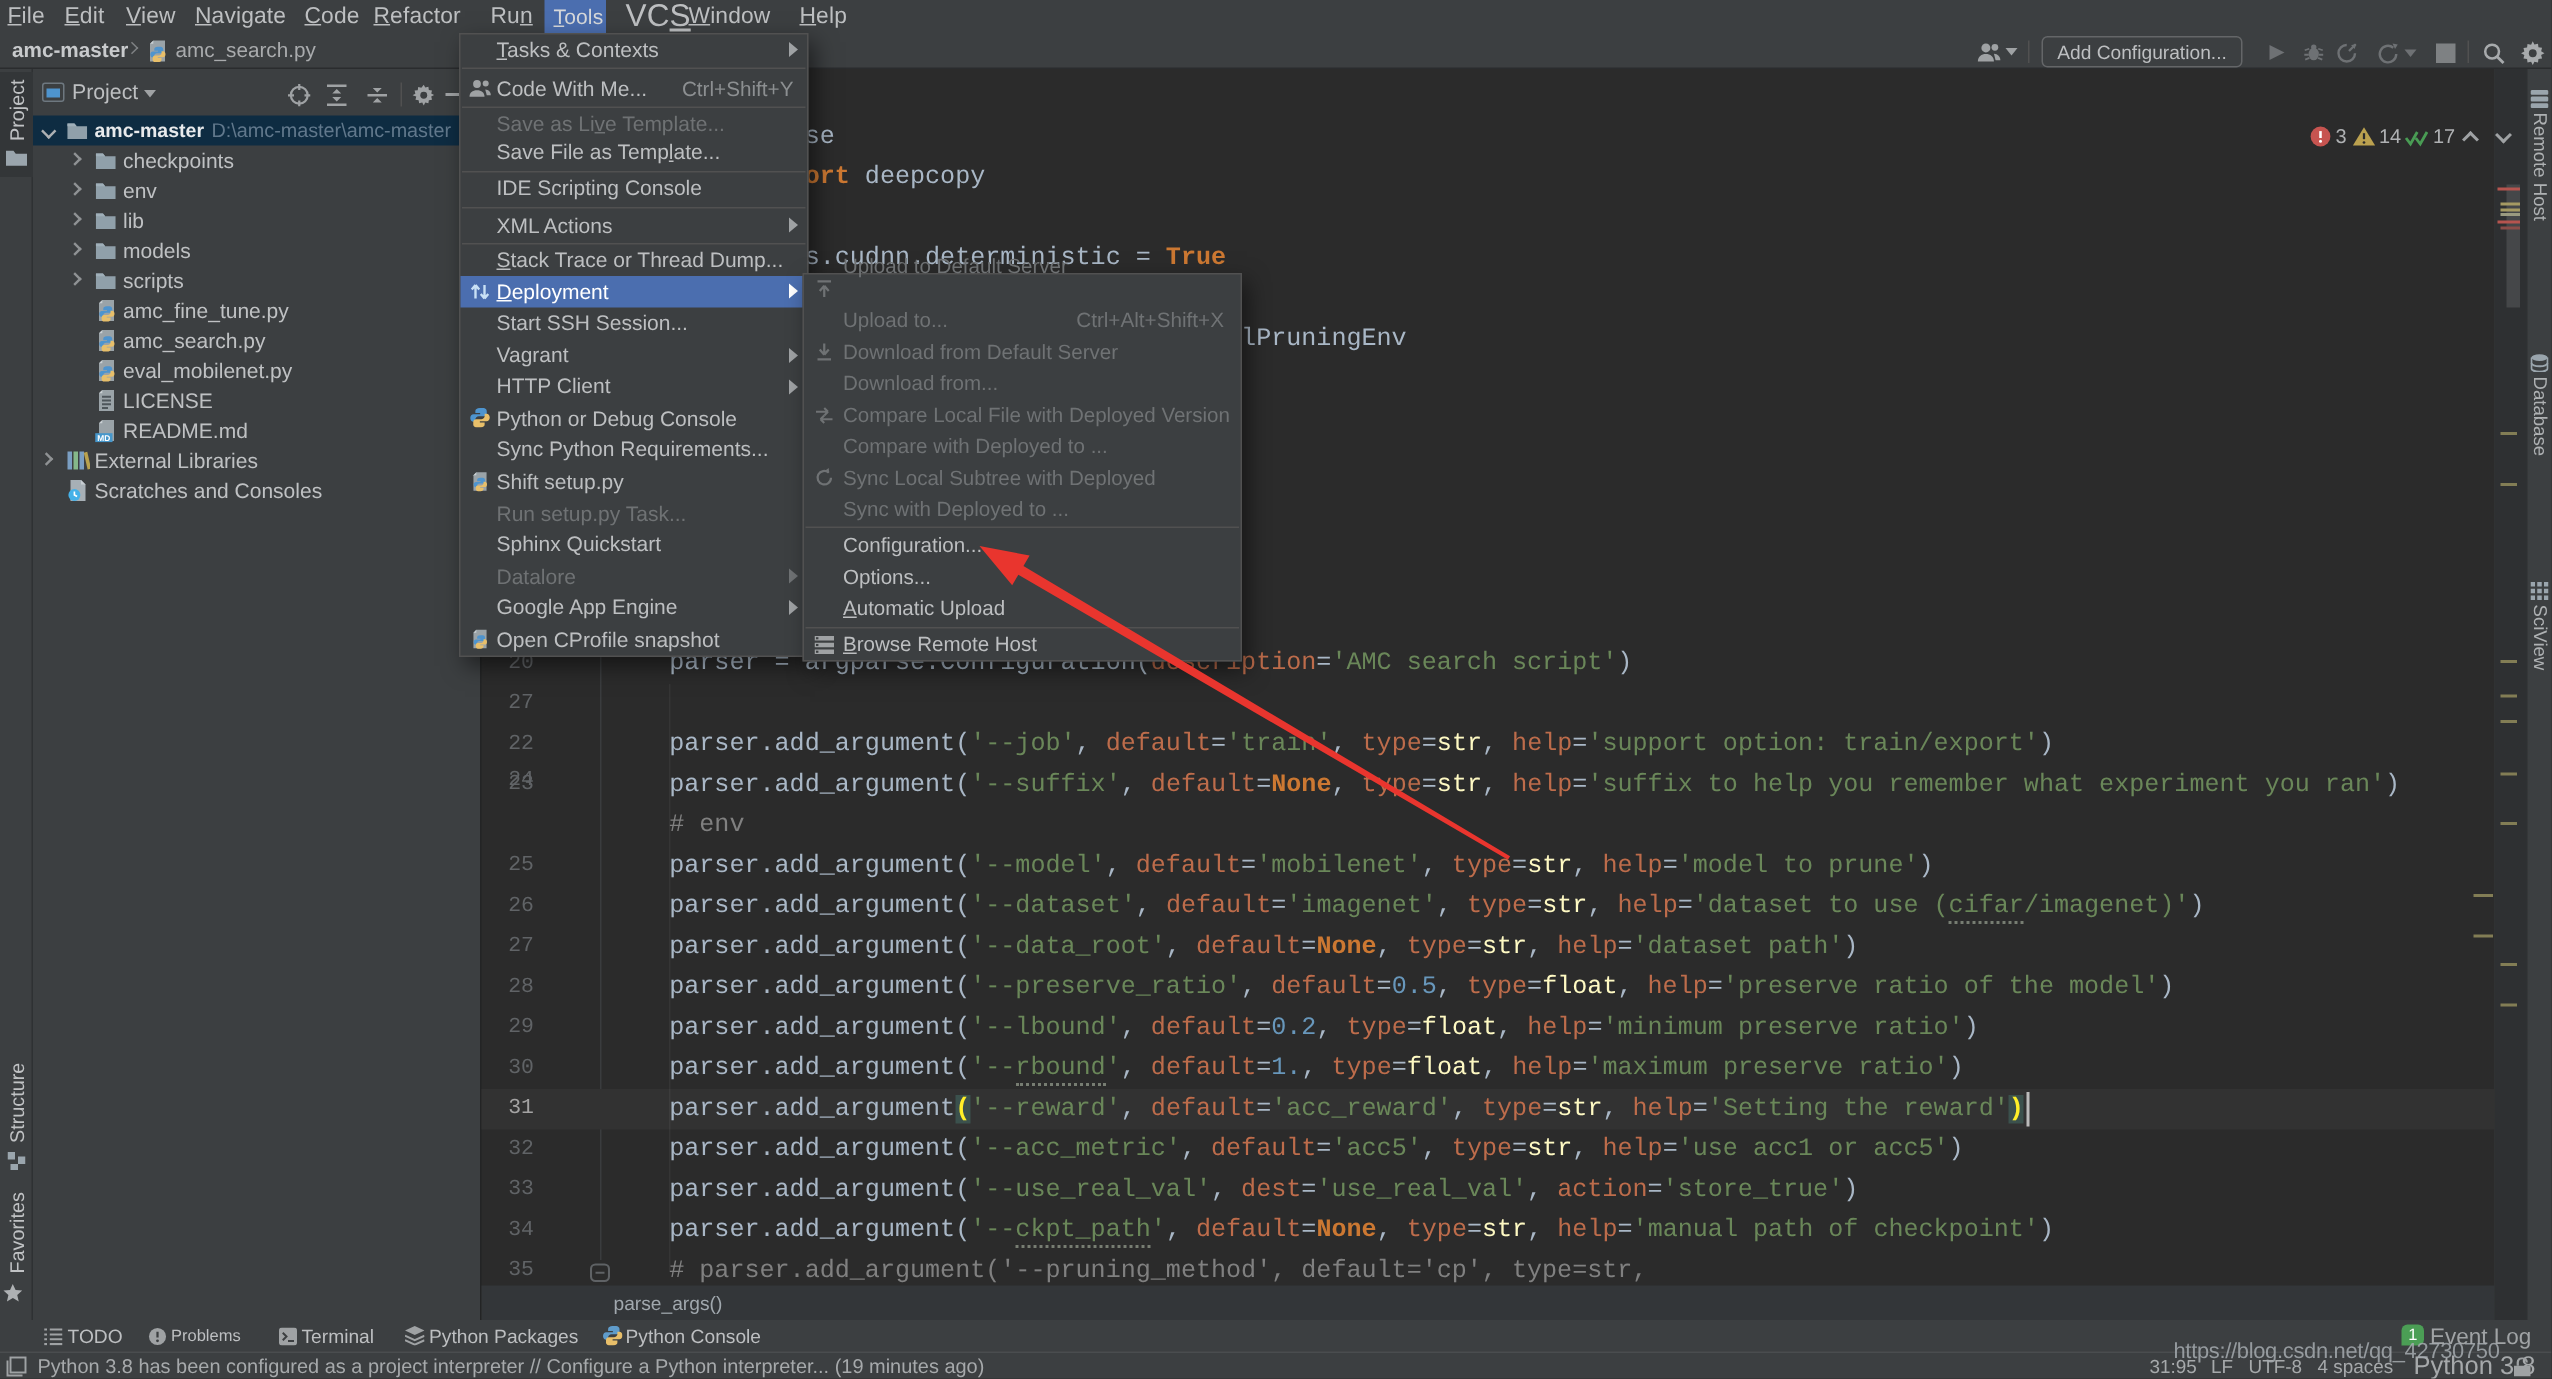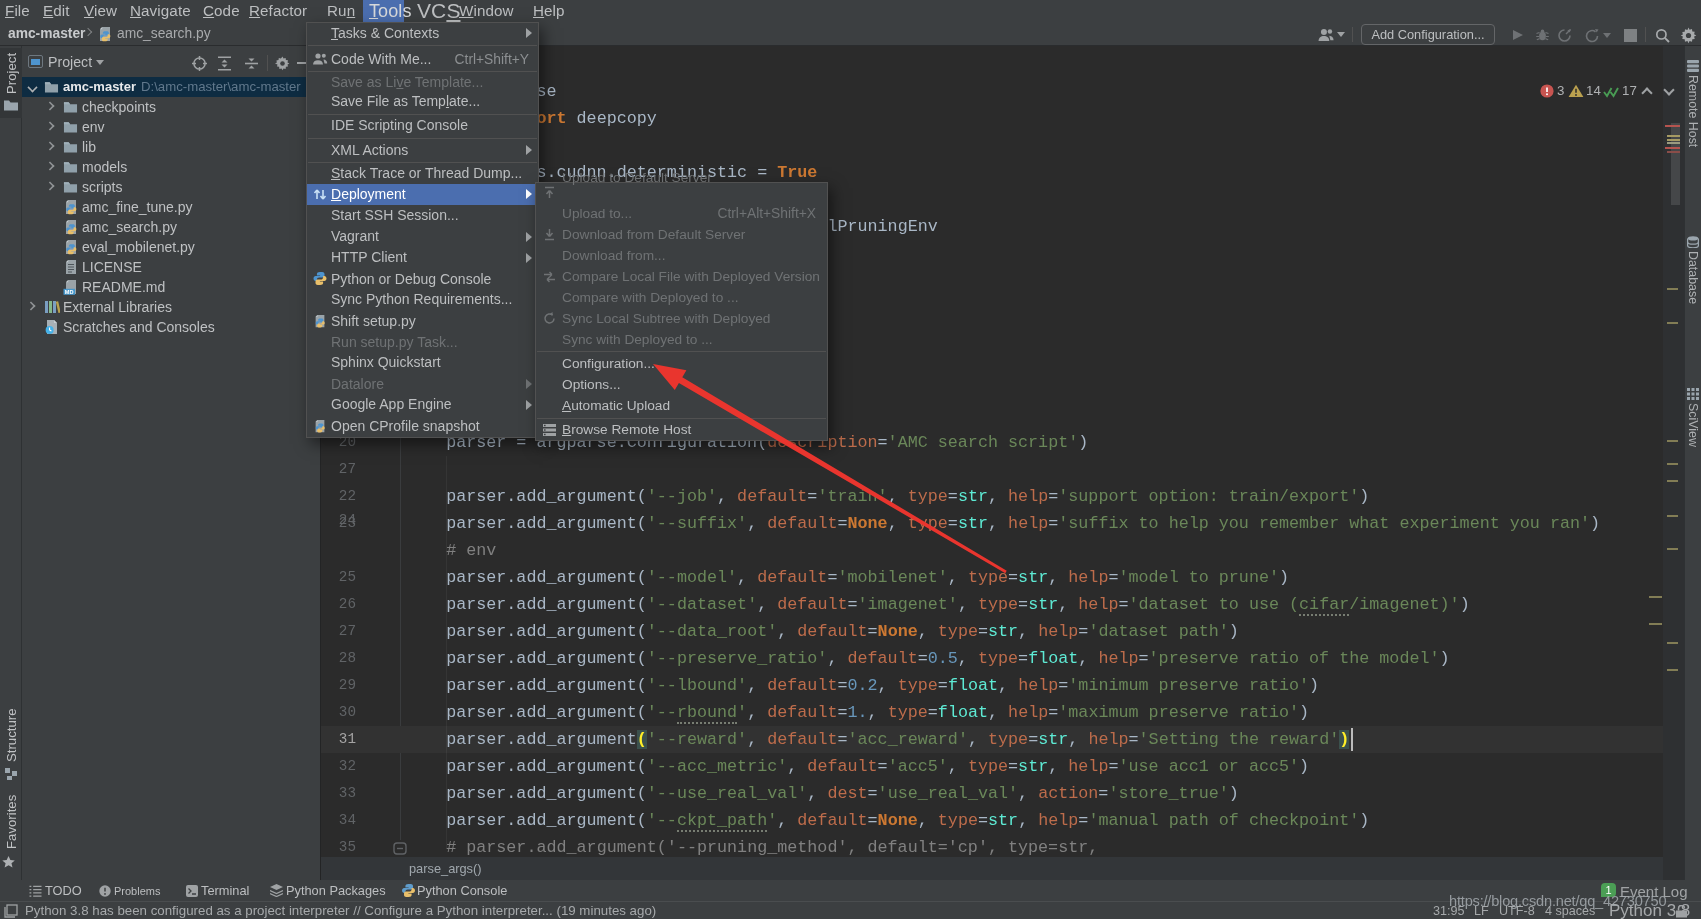--- a/index.html
+++ b/index.html
@@ -3,21 +3,21 @@
 *{margin:0;padding:0;box-sizing:border-box}
 html,body{width:1701px;height:919px}
 body{position:relative;background:#3c3f41;font-family:"Liberation Sans",sans-serif;overflow:hidden;color:#bdbfc1}
 .a{position:absolute}
 
 .k{color:#cc7832;font-weight:bold}
 .s{color:#6a8759}
 .n{color:#6897bb}
 .c{color:#808080}
 .kw{color:#bd6c4b}
-.b{color:#5eead4}
+.b{color:#fef9c3}
 .d{color:#a9b7c6}
 .u{border-bottom:2px dotted #777d72}
 .hl{background:#3b514d;color:#ffef28;font-weight:bold}
 .cl{position:absolute;left:406px;height:27px;line-height:27px;font-family:"Liberation Mono",monospace;font-size:16.73px;white-space:pre;color:#a9b7c6}
 .gn{position:absolute;left:321px;width:35px;text-align:right;height:27px;line-height:27px;font-family:"Liberation Mono",monospace;font-size:14.3px;color:#606366}
 .mi{position:absolute;left:331px;height:21px;line-height:21px;font-size:14px;color:#bdbfc1;white-space:pre}
 .md{color:#6f7274}
 .si{position:absolute;left:562px;height:21px;line-height:21px;font-size:13.7px;color:#6f7274;white-space:pre}
 .sep{position:absolute;left:308px;width:229px;height:1px;background:#515151}
 .ssep{position:absolute;left:537px;width:289px;height:1px;background:#515151}
@@ -36,21 +36,21 @@
 <div class="a" style="left:0;top:880px;width:1701px;height:21px;background:#3c3f41"></div>
 <div class="a" style="left:0;top:901px;width:1701px;height:18px;background:#3c3f41;border-top:1px solid #4a4d4f"></div>
 <div class="a" style="left:363px;top:0;width:41px;height:22px;background:#4b6eaf"></div>
 <div class="a" style="left:5px;top:0;height:22px;line-height:22px;font-size:15.2px;letter-spacing:0.1px;color:#bdbfc1"><u>F</u>ile</div>
 <div class="a" style="left:43px;top:0;height:22px;line-height:22px;font-size:15.2px;letter-spacing:0.1px;color:#bdbfc1"><u>E</u>dit</div>
 <div class="a" style="left:84px;top:0;height:22px;line-height:22px;font-size:15.2px;letter-spacing:0.1px;color:#bdbfc1"><u>V</u>iew</div>
 <div class="a" style="left:130px;top:0;height:22px;line-height:22px;font-size:15.2px;letter-spacing:0.1px;color:#bdbfc1"><u>N</u>avigate</div>
 <div class="a" style="left:203px;top:0;height:22px;line-height:22px;font-size:15.2px;letter-spacing:0.1px;color:#bdbfc1"><u>C</u>ode</div>
 <div class="a" style="left:249px;top:0;height:22px;line-height:22px;font-size:15.2px;letter-spacing:0.1px;color:#bdbfc1"><u>R</u>efactor</div>
 <div class="a" style="left:327px;top:0;height:22px;line-height:22px;font-size:15.2px;letter-spacing:0.1px;color:#bdbfc1">Ru<u>n</u></div>
-<div class="a" style="left:369px;top:0;height:36px;line-height:22px;font-size:18px;letter-spacing:0.1px;color:#d6d8da"><u>T</u>ools</div>
+<div class="a" style="left:369px;top:0;height:36px;line-height:22px;font-size:14px;letter-spacing:0.1px;color:#d6d8da"><u>T</u>ools</div>
 <div class="a" style="left:417px;top:0;height:22px;line-height:22px;font-size:21px;letter-spacing:0.1px;color:#bdbfc1">VC<u>S</u></div>
 <div class="a" style="left:459px;top:0;height:22px;line-height:22px;font-size:15.2px;letter-spacing:0.1px;color:#bdbfc1"><u>W</u>indow</div>
 <div class="a" style="left:533px;top:0;height:22px;line-height:22px;font-size:15.2px;letter-spacing:0.1px;color:#bdbfc1"><u>H</u>elp</div>
 <div class="a" style="left:8px;top:22px;height:24px;line-height:24px;font-size:13.8px;font-weight:bold;color:#c8cacc">amc-master</div>
 <div class="a" style="left:85px;top:29px;width:6px;height:6px;border-right:1.5px solid #7f8284;border-top:1.5px solid #7f8284;transform:rotate(45deg)"></div>
 <svg class="a" style="left:97px;top:26px" width="16" height="16" viewBox="0 0 16 16">
     <path fill="#9aa3a8" d="M5.2 1H13v14H3V3.2z"></path>
     <path fill="#c9cfd3" d="M5.2 1L3 3.2h2.2z"></path>
     <g transform="translate(3.2,5.2) scale(0.78)">
       <path fill="#4e94ce" d="M6.4 0c-2 0-3 .9-3 2v1.4h3.2v.7H2.1C1 4.1 0 5 0 6.6s1 2.5 2.1 2.5h1.3V7.6c0-1.2 1.1-2.1 2.3-2.1h3.4c1 0 1.9-.9 1.9-1.9V2c0-1.1-1-2-2.2-2z"></path>

